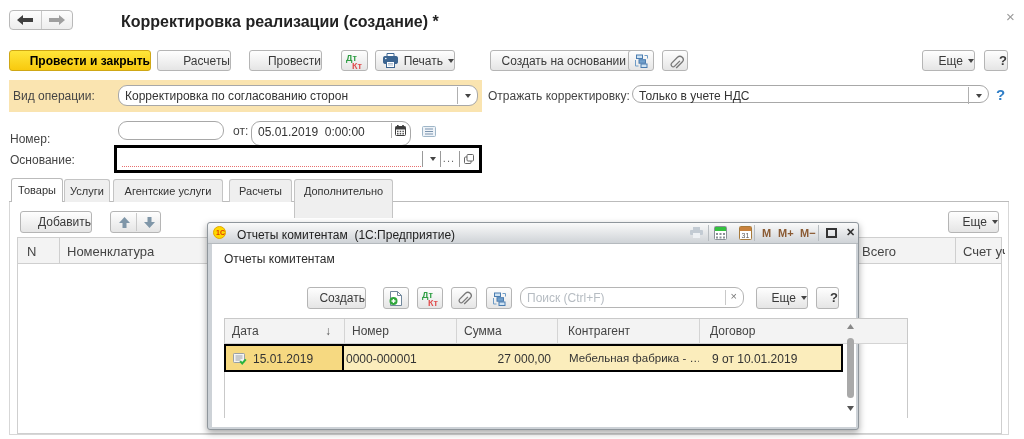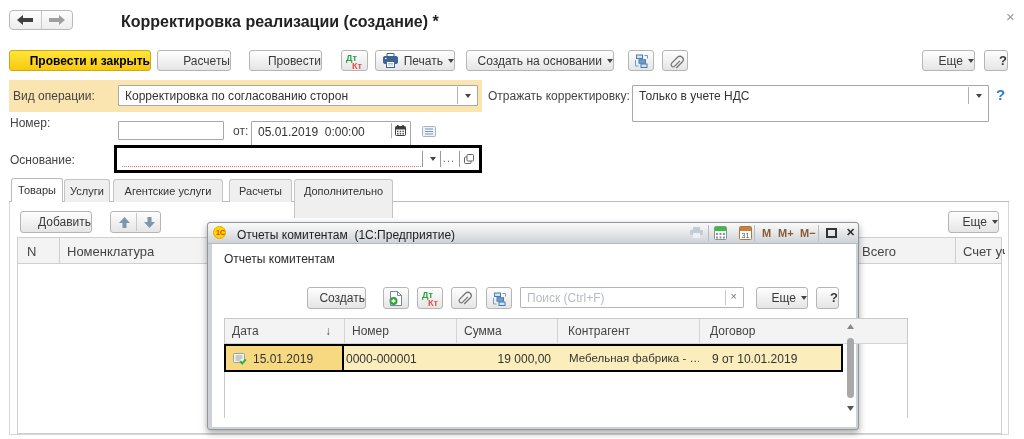--- a/index.html
+++ b/index.html
@@ -1,20 +1,20 @@
 <!DOCTYPE html>
 <html><head><meta charset="utf-8">
 <style>
 *{box-sizing:border-box;margin:0;padding:0}
 html,body{width:1024px;height:439px;background:#fff;font-family:"Liberation Sans",sans-serif;font-size:12px;color:#333;overflow:hidden}
 .a{position:absolute}
 .btn{position:absolute;height:21px;border:1px solid #b5b5b5;border-radius:3px;background:linear-gradient(#fefefe,#e5e5e5);color:#3a3a3a;font-size:12px;text-align:right;line-height:20px;white-space:nowrap}
 .ybtn{background:linear-gradient(#ffe63a,#f8c90e);border:1px solid #cfa715;font-weight:bold;color:#000}
 .car{display:inline-block;width:0;height:0;border-left:3.5px solid transparent;border-right:3.5px solid transparent;border-top:4.5px solid #444;vertical-align:middle;margin-left:5px;margin-bottom:1px}
-.inp{position:absolute;border:1px solid #a8a8a8;border-radius:1px;background:#fff}
+.inp{position:absolute;border:1px solid #a8a8a8;border-radius:9px;background:#fff}
 .lbl{position:absolute;color:#444;white-space:nowrap}
 .sep{position:absolute;background:#b0b0b0;width:1px}
 .hdrtxt{position:absolute;color:#444;white-space:nowrap}
 </style></head>
 <body>
 
 <div class="a" style="left:9px;top:10px;width:64px;height:20px;border:1px solid #b9b9b9;border-radius:4px;background:linear-gradient(#fdfdfd,#ededed)">
  <div class="a" style="left:31px;top:0;width:1px;height:18px;background:#c9c9c9"></div>
  <svg class="a" style="left:7px;top:4px" width="17" height="10">
       <polygon points="0,5 6,0 6,3 16,3 16,7 6,7 6,10" fill="#3f3f3f"></polygon>
@@ -35,21 +35,21 @@
 </div>
 <div class="btn" style="left:375px;top:50px;width:80px;text-align:right;padding-left:22px">Печать<span class="car"></span>
  <svg class="a" style="left:7px;top:2px" width="15" height="15" viewBox="0 0 15 15">
       <path d="M4 0.5h7v3h-7z" fill="#fff" stroke="#3c6591"></path>
       <rect x="0.5" y="3.5" width="14" height="7" rx="1.2" fill="#3c6591" stroke="#3c6591"></rect>
       <circle cx="2.8" cy="5.5" r="0.8" fill="#fff"></circle>
       <rect x="3.5" y="8.5" height="6" width="8" fill="#fff" stroke="#3c6591"></rect>
       <path d="M5 10.5h5M5 12h5" stroke="#9fb3c8" stroke-width="0.9"></path>
     </svg>
 </div>
-<div class="btn" style="left:466px;top:50px;width:148px">Создать на основании<span class="car"></span></div>
+<div class="btn" style="left:490px;top:50px;width:148px">Создать на основании<span class="car"></span></div>
 <div class="btn" style="left:628px;top:50px;width:26px">
  <svg class="a" style="left:5px;top:3px" width="15" height="14" viewBox="0 0 15 14">
       <g fill="#cfe3f3" stroke="#4a7cb0">
         <rect x="2.5" y="1" width="6" height="3.5"></rect>
       </g>
       <rect x="5" y="5.7" width="6.5" height="3.5" fill="#72a0cc" stroke="#4a7cb0"></rect>
       <rect x="7" y="10" width="6" height="3.5" fill="#cfe3f3" stroke="#4a7cb0"></rect>
       <path d="M10.5 1.5h3v3M1.5 6v6h3" stroke="#6f9cc6" fill="none"></path>
     </svg>
 </div>
@@ -62,28 +62,28 @@
 <div class="btn" style="left:984px;top:50px;width:24px;font-weight:bold;font-size:13px">?</div>
 
 <div class="a" style="left:9px;top:80px;width:473px;height:32px;background:#fae4b0"></div>
 <div class="lbl" style="left:13px;top:89px">Вид операции:</div>
 <div class="inp" style="left:118px;top:85px;width:360px;height:21px">
  <span style="position:absolute;left:6px;top:3px">Корректировка по согласованию сторон</span>
  <div class="sep" style="right:19px;top:1px;height:17px"></div>
  <span class="car a" style="right:6px;top:8px;margin:0"></span>
 </div>
 <div class="lbl" style="left:488px;top:89px">Отражать корректировку:</div>
-<div class="inp" style="left:632px;top:85px;width:357px;height:37px">
+<div class="inp" style="left:632px;top:85px;width:357px;height:18px">
  <span style="position:absolute;left:6px;top:3px">Только в учете НДС</span>
  <div class="sep" style="right:19px;top:1px;height:17px"></div>
  <span class="car a" style="right:6px;top:8px;margin:0"></span>
 </div>
 <div class="a" style="left:996px;top:86px;color:#2f7ec7;font-weight:bold;font-size:15px">?</div>
 
-<div class="lbl" style="left:10px;top:116px">Номер:</div>
+<div class="lbl" style="left:10px;top:132px">Номер:</div>
 <div class="inp" style="left:118px;top:121px;width:106px;height:19px"></div>
 <div class="lbl" style="left:233px;top:124px">от:</div>
 <div class="inp" style="left:251px;top:121px;width:160px;height:25px">
  <span style="position:absolute;left:6px;top:3px">05.01.2019&nbsp; 0:00:00</span>
  <div class="sep" style="right:18px;top:1px;height:15px"></div>
  <svg class="a" style="right:4px;top:3px" width="11" height="11" viewBox="0 0 11 11">
       <rect x="0.5" y="1.5" width="10" height="9" rx="1" fill="#fff" stroke="#3c3c3c"></rect>
       <rect x="0.5" y="1.5" width="10" height="3" fill="#3c3c3c"></rect>
       <rect x="2" y="0" width="1.6" height="2.5" fill="#3c3c3c"></rect>
       <rect x="7.2" y="0" width="1.6" height="2.5" fill="#3c3c3c"></rect>
@@ -241,21 +241,21 @@
 
    <div class="a" style="left:-1px;top:25px;width:619px;height:28px;background:#fbedbc;border:2px solid #000">
     <div class="a" style="left:0;top:0;width:118px;height:24px;background:#f6d981;border-right:2px solid #000"></div>
     <svg class="a" style="left:7px;top:7px" width="14" height="12" viewBox="0 0 14 12">
             <rect x="0.5" y="0.5" width="11" height="9" rx="0.8" fill="#f4f4f4" stroke="#9aa0a6"></rect>
             <path d="M2.5 3h7M2.5 5h7M2.5 7h5" stroke="#9aa0a6" stroke-width="1.1"></path>
             <path d="M7.2 8.2l2 2.2 3.6-4" fill="none" stroke="#28b43c" stroke-width="2"></path>
           </svg>
     <span class="a" style="left:27px;top:6px">15.01.2019</span>
     <span class="a" style="left:120px;top:6px;width:103px;text-align:left">0000-000001</span>
-    <span class="a" style="left:232px;top:6px;width:93px;text-align:right">19 000,00</span>
+    <span class="a" style="left:232px;top:6px;width:93px;text-align:right">27 000,00</span>
     <span class="a" style="left:343px;top:6px;width:130px;overflow:hidden;white-space:nowrap;font-size:11.5px">Мебельная фабрика - …</span>
     <span class="a" style="left:486px;top:6px">9 от 10.01.2019</span>
    </div>
   </div>
 
   <div class="a" style="left:634px;top:74px;width:9px;height:98px">
    <svg class="a" style="left:1px;top:6px" width="7" height="5">
           <polygon points="3.5,0 7,5 0,5" fill="#888"></polygon>
         </svg>
    <div class="a" style="left:1px;top:20px;width:7px;height:60px;border-radius:4px;background:#a9a9a9"></div>

